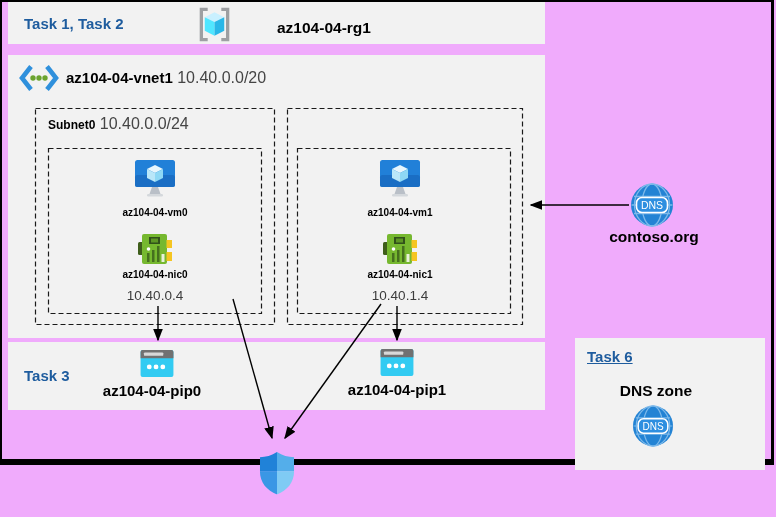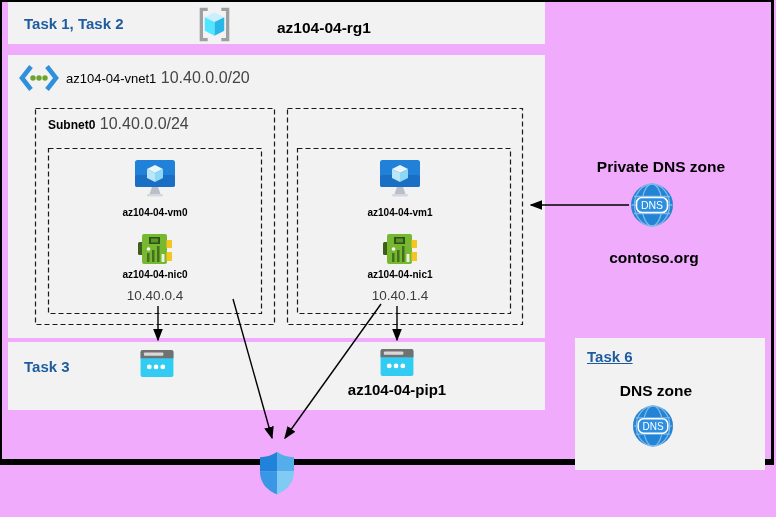--- a/index.html
+++ b/index.html
@@ -4,21 +4,21 @@
 <style>
   html,body{margin:0;padding:0;background:#fff;}
   #page{position:relative;width:776px;height:517px;background:#f0abfc;
         font-family:"Liberation Sans",sans-serif;overflow:hidden;}
   .abs{position:absolute;}
   .panel{position:absolute;background:#f2f2f2;}
   .task-title{position:absolute;font-weight:700;font-size:15px;color:#1e5c9e;white-space:nowrap;}
   .res-label{position:absolute;font-weight:700;font-size:10px;color:#000;white-space:nowrap;transform:translateX(-50%);}
   .ip-label{position:absolute;font-weight:400;font-size:13.5px;color:#3c3c3c;white-space:nowrap;transform:translateX(-50%);}
   .heading{position:absolute;font-weight:700;font-size:15.5px;color:#000;white-space:nowrap;transform:translateX(-50%);}
-  .inline-name{font-weight:400;font-size:13px;color:#000;}
+  .inline-name{font-weight:700;font-size:15px;color:#000;}
   .inline-cidr{font-weight:400;font-size:16px;color:#454545;}
   .sub-name{font-weight:700;font-size:12px;color:#000;}
   #frame{position:absolute;left:0;top:52;width:769px;height:457px;
          border:2px solid #000;border-right-width:3px;border-bottom-width:6px;}
   .icon{position:absolute;}
   .center-x{transform:translateX(-50%);}
   svg text{font-family:"Liberation Sans",sans-serif;}
   #overlay{position:absolute;left:0;top:0;width:776px;height:517px;pointer-events:none;}
 </style>
 </head>
@@ -116,50 +116,50 @@
       <circle cx="11.5" cy="16" r="1.8" fill="#fff"></circle>
       <rect x="10" y="20" width="2.5" height="9" fill="#456f1e"></rect>
       <rect x="15" y="17" width="2.5" height="12" fill="#456f1e"></rect>
       <rect x="20" y="13" width="2.5" height="16" fill="#456f1e"></rect>
       <rect x="24.5" y="21" width="3" height="8" fill="#e9f2da"></rect>
     </svg>
   </div>
   <div class="res-label" style="left:400px;top:269px;">az104-04-nic1</div>
   <div class="ip-label" style="left:400px;top:288px;">10.40.1.4</div>
 
-  <div class="heading" style="left:661px;top:158px;">Private DNS zone</div>
   <div class="icon center-x" style="left:652px;top:183px;">
     <svg width="44" height="44" viewBox="0 0 44 44">
       <circle cx="22" cy="22" r="21" fill="#2383d4"></circle>
       <g stroke="#7db9ea" stroke-width="1.3" fill="none">
         <ellipse cx="22" cy="22" rx="10" ry="21"></ellipse>
         <ellipse cx="22" cy="22" rx="17.5" ry="21"></ellipse>
         <path d="M4,13.5 H40"></path>
           <path d="M1.5,22 H42.5"></path>
           <path d="M4,30.5 H40"></path>
       </g>
       <rect x="6.5" y="14.5" width="31" height="15" rx="5.5" fill="#2e8fe0" stroke="#fff" stroke-width="1.6"></rect>
       <text x="22" y="26.2" text-anchor="middle" font-size="10.5" font-weight="400" fill="#fff">DNS</text>
     </svg>
   </div>
-  <div class="heading" style="left:654px;top:228px;margin-top:21px;">contoso.org</div>
+  <div class="heading" style="left:654px;top:228px;">contoso.org</div>
 
   <div class="panel" style="left:8px;top:342px;width:537px;height:68px;">
-    <div class="task-title" style="left:16px;top:16px;">Task 3</div>
+    <div class="task-title" style="left:16px;top:25px;">Task 3</div>
   </div>
   <div class="icon center-x" style="left:157px;top:349px;">
     <svg width="36" height="29" viewBox="0 0 36 30">
       <rect x="1" y="1" width="34" height="28" rx="2" fill="#32cbf2"></rect>
       <path d="M1,9.5 V3 a2,2 0 0 1 2,-2 h30 a2,2 0 0 1 2,2 v6.5 z" fill="#717171"></path>
       <rect x="4.5" y="3.5" width="20" height="3.6" rx="1" fill="#d8d8d8"></rect>
       <circle cx="10" cy="18.5" r="2.5" fill="#fff"></circle>
       <circle cx="17" cy="18.5" r="2.5" fill="#fff"></circle>
       <circle cx="24" cy="18.5" r="2.5" fill="#fff"></circle>
     </svg>
   </div>
+  <div class="res-label" style="left:152px;top:382px;font-size:15px;">az104-04-pip0</div>
   <div class="icon center-x" style="left:397px;top:348px;">
     <svg width="36" height="29" viewBox="0 0 36 30">
       <rect x="1" y="1" width="34" height="28" rx="2" fill="#32cbf2"></rect>
       <path d="M1,9.5 V3 a2,2 0 0 1 2,-2 h30 a2,2 0 0 1 2,2 v6.5 z" fill="#717171"></path>
       <rect x="4.5" y="3.5" width="20" height="3.6" rx="1" fill="#d8d8d8"></rect>
       <circle cx="10" cy="18.5" r="2.5" fill="#fff"></circle>
       <circle cx="17" cy="18.5" r="2.5" fill="#fff"></circle>
       <circle cx="24" cy="18.5" r="2.5" fill="#fff"></circle>
     </svg>
   </div>

